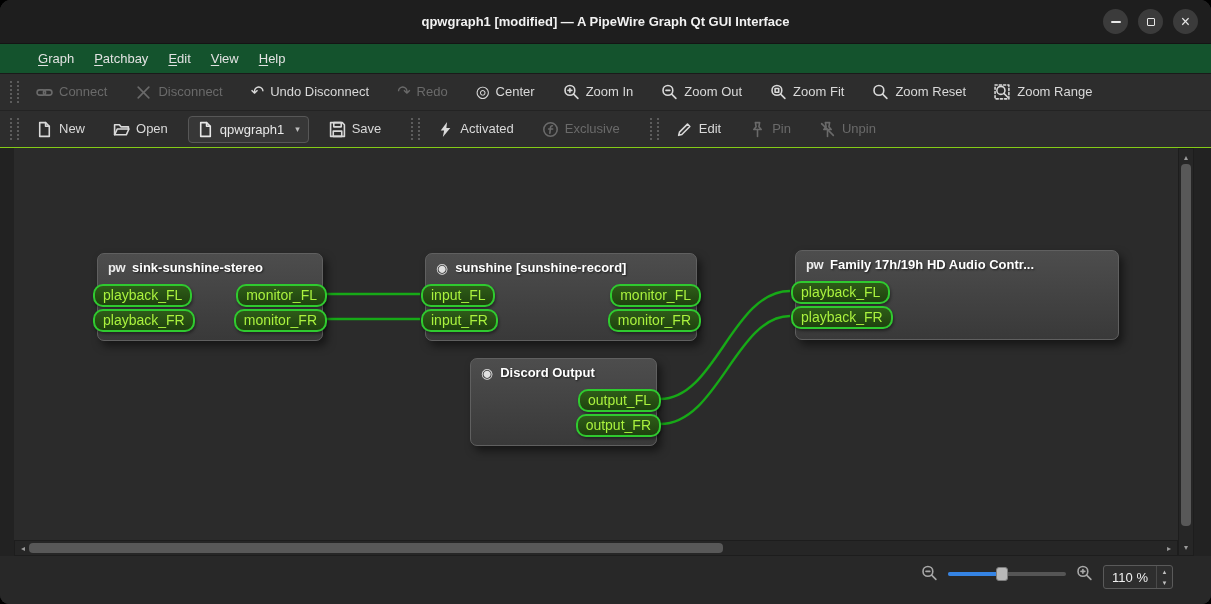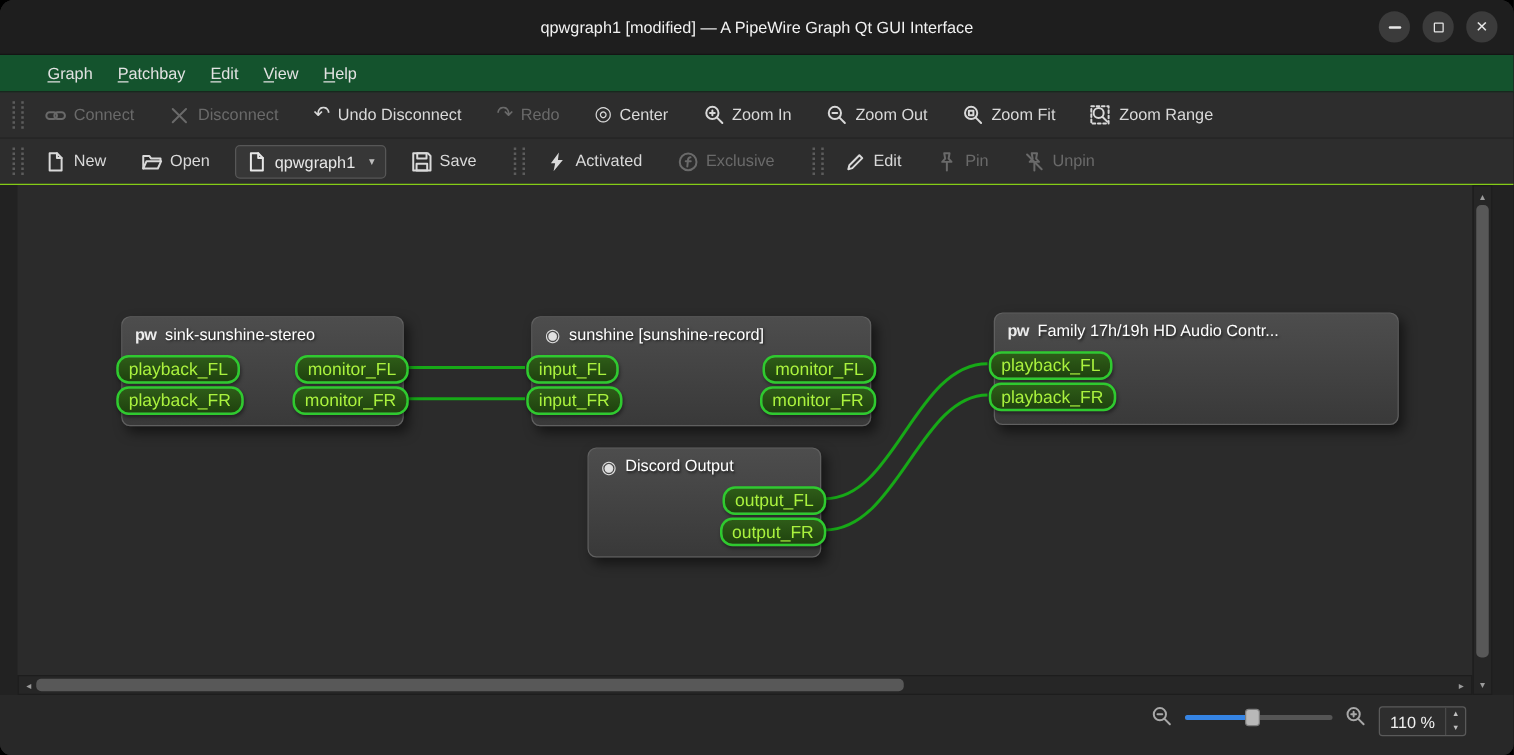--- a/index.html
+++ b/index.html
@@ -1,21 +1,21 @@
 <!DOCTYPE html>
 <html><head>
 <meta charset="utf-8">
 <style>
   html,body{margin:0;padding:0}
   body{width:1211px;height:604px;background:#000;font-family:"Liberation Sans",sans-serif;position:relative;overflow:hidden}
   .window{position:absolute;left:0;top:0;width:1211px;height:604px;border-radius:11px 11px 9px 9px;overflow:hidden;background:#2c2c2c}
 
   
   .titlebar{position:absolute;left:0;top:0;width:100%;height:44px;background:#1e1e1e;display:flex;align-items:center;justify-content:center;border-bottom:1px solid #141414;box-sizing:border-box}
-  .title{color:#f2f2f2;font-size:13px;font-weight:normal}
+  .title{color:#f2f2f2;font-size:13px;font-weight:bold}
   .winbtns{position:absolute;right:13px;top:0;height:100%;display:flex;align-items:center;gap:10px}
   .wbtn{width:25px;height:25px;border-radius:50%;background:#3b3b3b;display:flex;align-items:center;justify-content:center;color:#e8e8e8}
   .glyph-min{width:10px;height:2px;background:#e8e8e8;border-radius:1px}
   .glyph-max{width:8px;height:8px;border:1.5px solid #e8e8e8;border-radius:1px;box-sizing:border-box}
   .wbtn.close{font-size:16px;line-height:1}
 
   
   .menubar{position:absolute;left:0;top:44px;width:100%;height:30px;background:#14532d;display:flex;align-items:center;padding-left:28px;box-sizing:border-box;border-bottom:1px solid #1a1a1a}
   .menu-item{padding:4px 10px;color:#e2e2e2;font-size:13px}
   .mn{text-decoration:underline;text-underline-offset:2px}
@@ -34,21 +34,21 @@
 
   
   .workarea{position:absolute;left:0;top:148px;width:100%;height:408px;background:#222}
   .canvas{position:absolute;left:14px;top:0;width:1164px;height:392px;background:#2b2b2b;overflow:hidden}
   .links{position:absolute;left:0;top:0;width:1164px;height:392px}
   .link{stroke:#17a917;stroke-width:2.4;fill:none}
   .node{position:absolute;background:linear-gradient(180deg,#4d4d4d,#393939);border:1px solid #606060;border-radius:7px;box-shadow:4px 5px 9px rgba(0,0,0,.5)}
   .node-header{display:flex;align-items:center;gap:7px;padding:6px 10px 0}
   .pw-icon{color:#ececec;font-weight:bold;font-size:13px;letter-spacing:-.5px}
   .rec-icon{color:#e0e0e0;font-size:14px;line-height:1}
-  .node-title{color:#fff;font-weight:normal;font-size:13px;white-space:nowrap;text-shadow:1px 1px 2px rgba(0,0,0,.6)}
+  .node-title{color:#fff;font-weight:bold;font-size:13px;white-space:nowrap;text-shadow:1px 1px 2px rgba(0,0,0,.6)}
   .port{position:absolute;height:19px;line-height:19px;padding:0 8px;border:2px solid #2fca2f;border-radius:10px;background:linear-gradient(180deg,#2e5c18,#1f420e);color:#aaf23e;font-size:14px;white-space:nowrap;box-shadow:1px 2px 3px rgba(0,0,0,.4)}
   .port.in{left:-5px}.port.out{right:-5px}
   .r1{top:30px}.r2{top:55px}
 
   
   .vscroll{position:absolute;left:1178px;top:0;width:16px;height:408px;background:#262626;border:1px solid #1d1d1d;box-sizing:border-box}
   .hscroll{position:absolute;left:14px;top:392px;width:1164px;height:16px;background:#262626;border:1px solid #1d1d1d;box-sizing:border-box}
   .sarrow{position:absolute;color:#9b9b9b;font-size:8px;width:14px;height:14px;display:flex;align-items:center;justify-content:center}
   .vthumb{position:absolute;left:2px;top:15px;width:10px;height:362px;background:#585858;border-radius:4px}
   .hthumb{position:absolute;left:14px;top:2px;height:10px;width:694px;background:#585858;border-radius:4px}
@@ -141,20 +141,27 @@
     <div class="tbtn">
       <svg class="ti" viewBox="0 0 16 16">
           <circle cx="6.5" cy="6" r="4.6"></circle>
           <line x1="10" y1="9.5" x2="14" y2="13.5"></line>
           <rect x="4.8" y="4.3" width="3.4" height="3.4"></rect>
         </svg>
       <span>Zoom Fit</span>
     </div>
     <div class="tbtn">
       <svg class="ti" viewBox="0 0 16 16">
+          <circle cx="6.5" cy="6" r="4.6"></circle>
+          <line x1="10" y1="9.5" x2="14" y2="13.5"></line>
+        </svg>
+      <span>Zoom Reset</span>
+    </div>
+    <div class="tbtn">
+      <svg class="ti" viewBox="0 0 16 16">
           <rect x="1" y="1" width="13" height="13" stroke-dasharray="2 2"></rect>
           <circle cx="6.5" cy="6" r="3.8"></circle>
           <line x1="9.3" y1="8.8" x2="13" y2="12.5"></line>
         </svg>
       <span>Zoom Range</span>
     </div>
   </div>
 
   <div class="toolbar" id="toolbar-patchbay">
     <div class="handle"></div>

